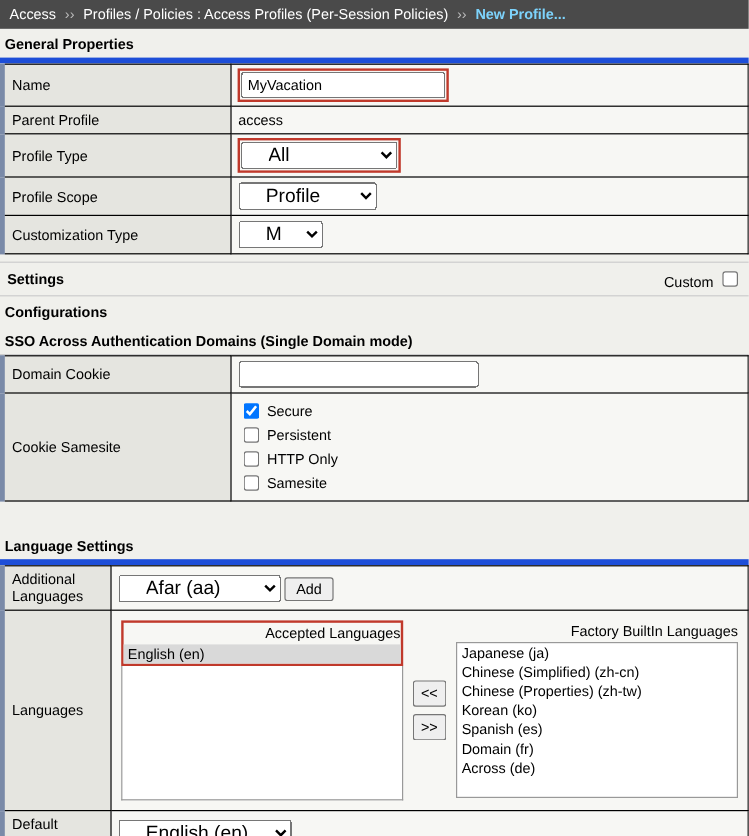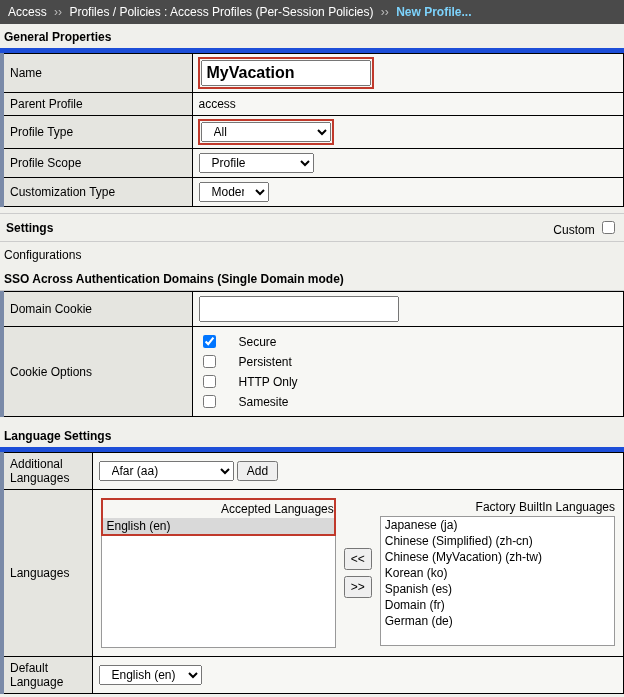--- a/index.html
+++ b/index.html
@@ -19,21 +19,21 @@
   }
   .breadcrumb .sep { color: #bbb; margin: 0 4px; }
   .breadcrumb .current { color: #7dd3fc; font-weight: bold; }
   .section-title {
     font-weight: bold;
     font-size: 12px;
     padding: 6px 4px 4px 4px;
     border-bottom: 5px solid #1d4ed8;
   }
   .config-title {
-    font-weight: normal;
+    font-weight: bold;
     font-size: 12px;
     padding: 6px 4px 4px 4px;
   }
   .subsection-title {
     font-weight: bold;
     font-size: 12px;
     padding: 6px 4px 4px 4px;
     border-bottom: 1px solid #ccc;
   }
   table.form {
@@ -60,30 +60,29 @@
     justify-content: space-between;
     border-top: 1px solid #ccc;
     border-bottom: 1px solid #ccc;
     padding: 4px 6px;
     margin-top: 6px;
     gap: 41px;
   }
   .settings-row .title { font-weight: bold; }
   input[type=text] {
     padding: 2px 4px;
+    font-size: 12px;
+  }
+  select {
     font-size: 16px;
-    font-weight: bold;
-  }
-  select {
-    font-size: 12px;
-    padding: 1px 8px;
+    padding: 1px 18px;
   }
   .hl { outline: 2px solid #c0392b; outline-offset: -1px; display:inline-block; }
   .hl-cell { padding:2px; }
-  .chk-row { display:flex; align-items:center; gap:20px; margin:1px 0;}
+  .chk-row { display:flex; align-items:center; gap:4px; margin:1px 0;}
   .lang-area {
     display:flex;
     gap:6px;
     align-items:stretch;
     padding:4px;
   }
   .lang-col {
     flex:1;
     display:flex;
     flex-direction:column;
@@ -184,21 +183,21 @@
 
 <table class="form">
   <tbody>
       <tr>
     <td class="label">Domain Cookie</td>
     <td class="ctrl">
       <input type="text" style="width: 200px;" value="">
     </td>
   </tr>
   <tr>
-    <td class="label">Cookie Options</td>
+    <td class="label">Cookie Samesite</td>
     <td class="ctrl">
       <div class="chk-row">
             <input type="checkbox" checked="" style="">
             <span>Secure</span>
           </div>
       <div class="chk-row">
             <input type="checkbox" style="">
             <span>Persistent</span>
           </div>
       <div class="chk-row">
@@ -207,21 +206,21 @@
           </div>
       <div class="chk-row">
             <input type="checkbox" style="">
             <span>Samesite</span>
           </div>
     </td>
   </tr>
 </tbody>
   </table>
 
-<div class="section-title" style="margin-top:6px">Language Settings</div>
+<div class="section-title" style="margin-top:24px">Language Settings</div>
 
 <table class="form lang-table">
   <tbody>
       <tr>
     <td class="label" style="width:90px">Additional Languages</td>
     <td class="ctrl">
       <select style="width:135px">
         <option>Afar (aa)</option>
       </select>
       <button class="small">Add</button>
@@ -240,25 +239,25 @@
         </div>
         <div class="move-btns">
           <button>&lt;&lt;</button>
           <button>&gt;&gt;</button>
         </div>
         <div class="lang-col">
           <div class="lang-col-title">Factory BuiltIn Languages</div>
           <div class="listbox">
             <div class="item">Japanese (ja)</div>
             <div class="item">Chinese (Simplified) (zh-cn)</div>
-            <div class="item">Chinese (MyVacation) (zh-tw)</div>
+            <div class="item">Chinese (Properties) (zh-tw)</div>
             <div class="item">Korean (ko)</div>
             <div class="item">Spanish (es)</div>
             <div class="item">Domain (fr)</div>
-            <div class="item">German (de)</div>
+            <div class="item">Across (de)</div>
           </div>
         </div>
       </div>
     </td>
   </tr>
   <tr>
     <td class="label" style="width:90px">Default Language</td>
     <td class="ctrl">
       <select>
         <option>English (en)</option>

